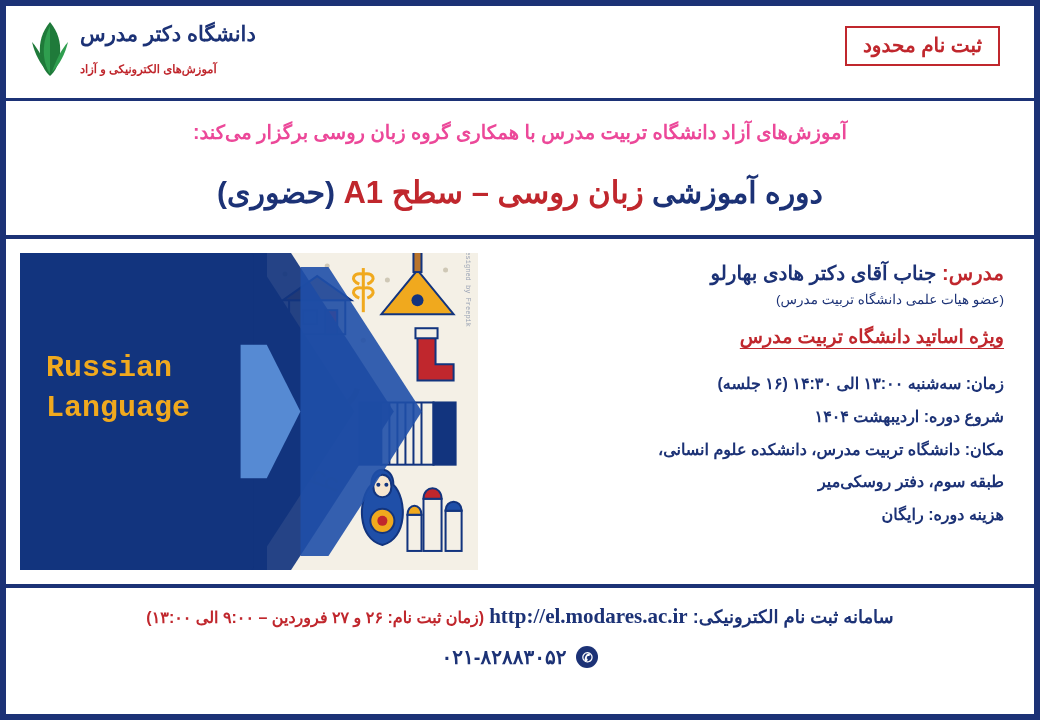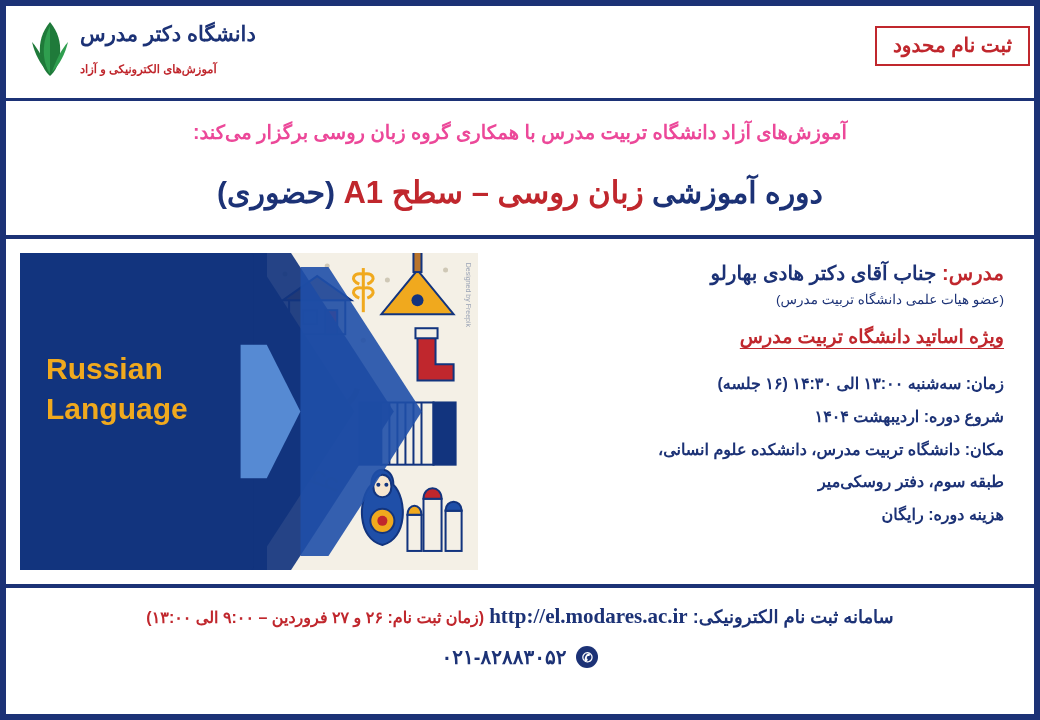--- a/index.html
+++ b/index.html
@@ -32,21 +32,21 @@
   
   .header {
     position: relative;
     height: 92px;
     background: #ffffff;
     border-bottom: 3px solid #1c3276;
   }
   .badge {
     position: absolute;
     top: 20px;
-    right: 4px;
+    right: 34px;
     border: 2px solid #c0272d;
     color: #c0272d;
     font-size: 20px;
     font-weight: bold;
     padding: 7px 16px 9px 16px;
     letter-spacing: 0.5px;
     background: #fff;
     line-height: 1;
   }
   .logo {
@@ -160,20 +160,21 @@
     width: 490px;
     padding: 14px 18px 14px 14px;
     box-sizing: border-box;
   }
   .art {
     position: relative;
     width: 100%;
     height: 100%;
     background: #4c1d95;
     overflow: hidden;
+    font-family: Liberation Mono, monospace;
   }
   .art-left {
     position: absolute;
     left: 0; top: 0;
     width: 56%;
     height: 100%;
     background: #12347e;
   }
   .art-title {
     position: absolute;

